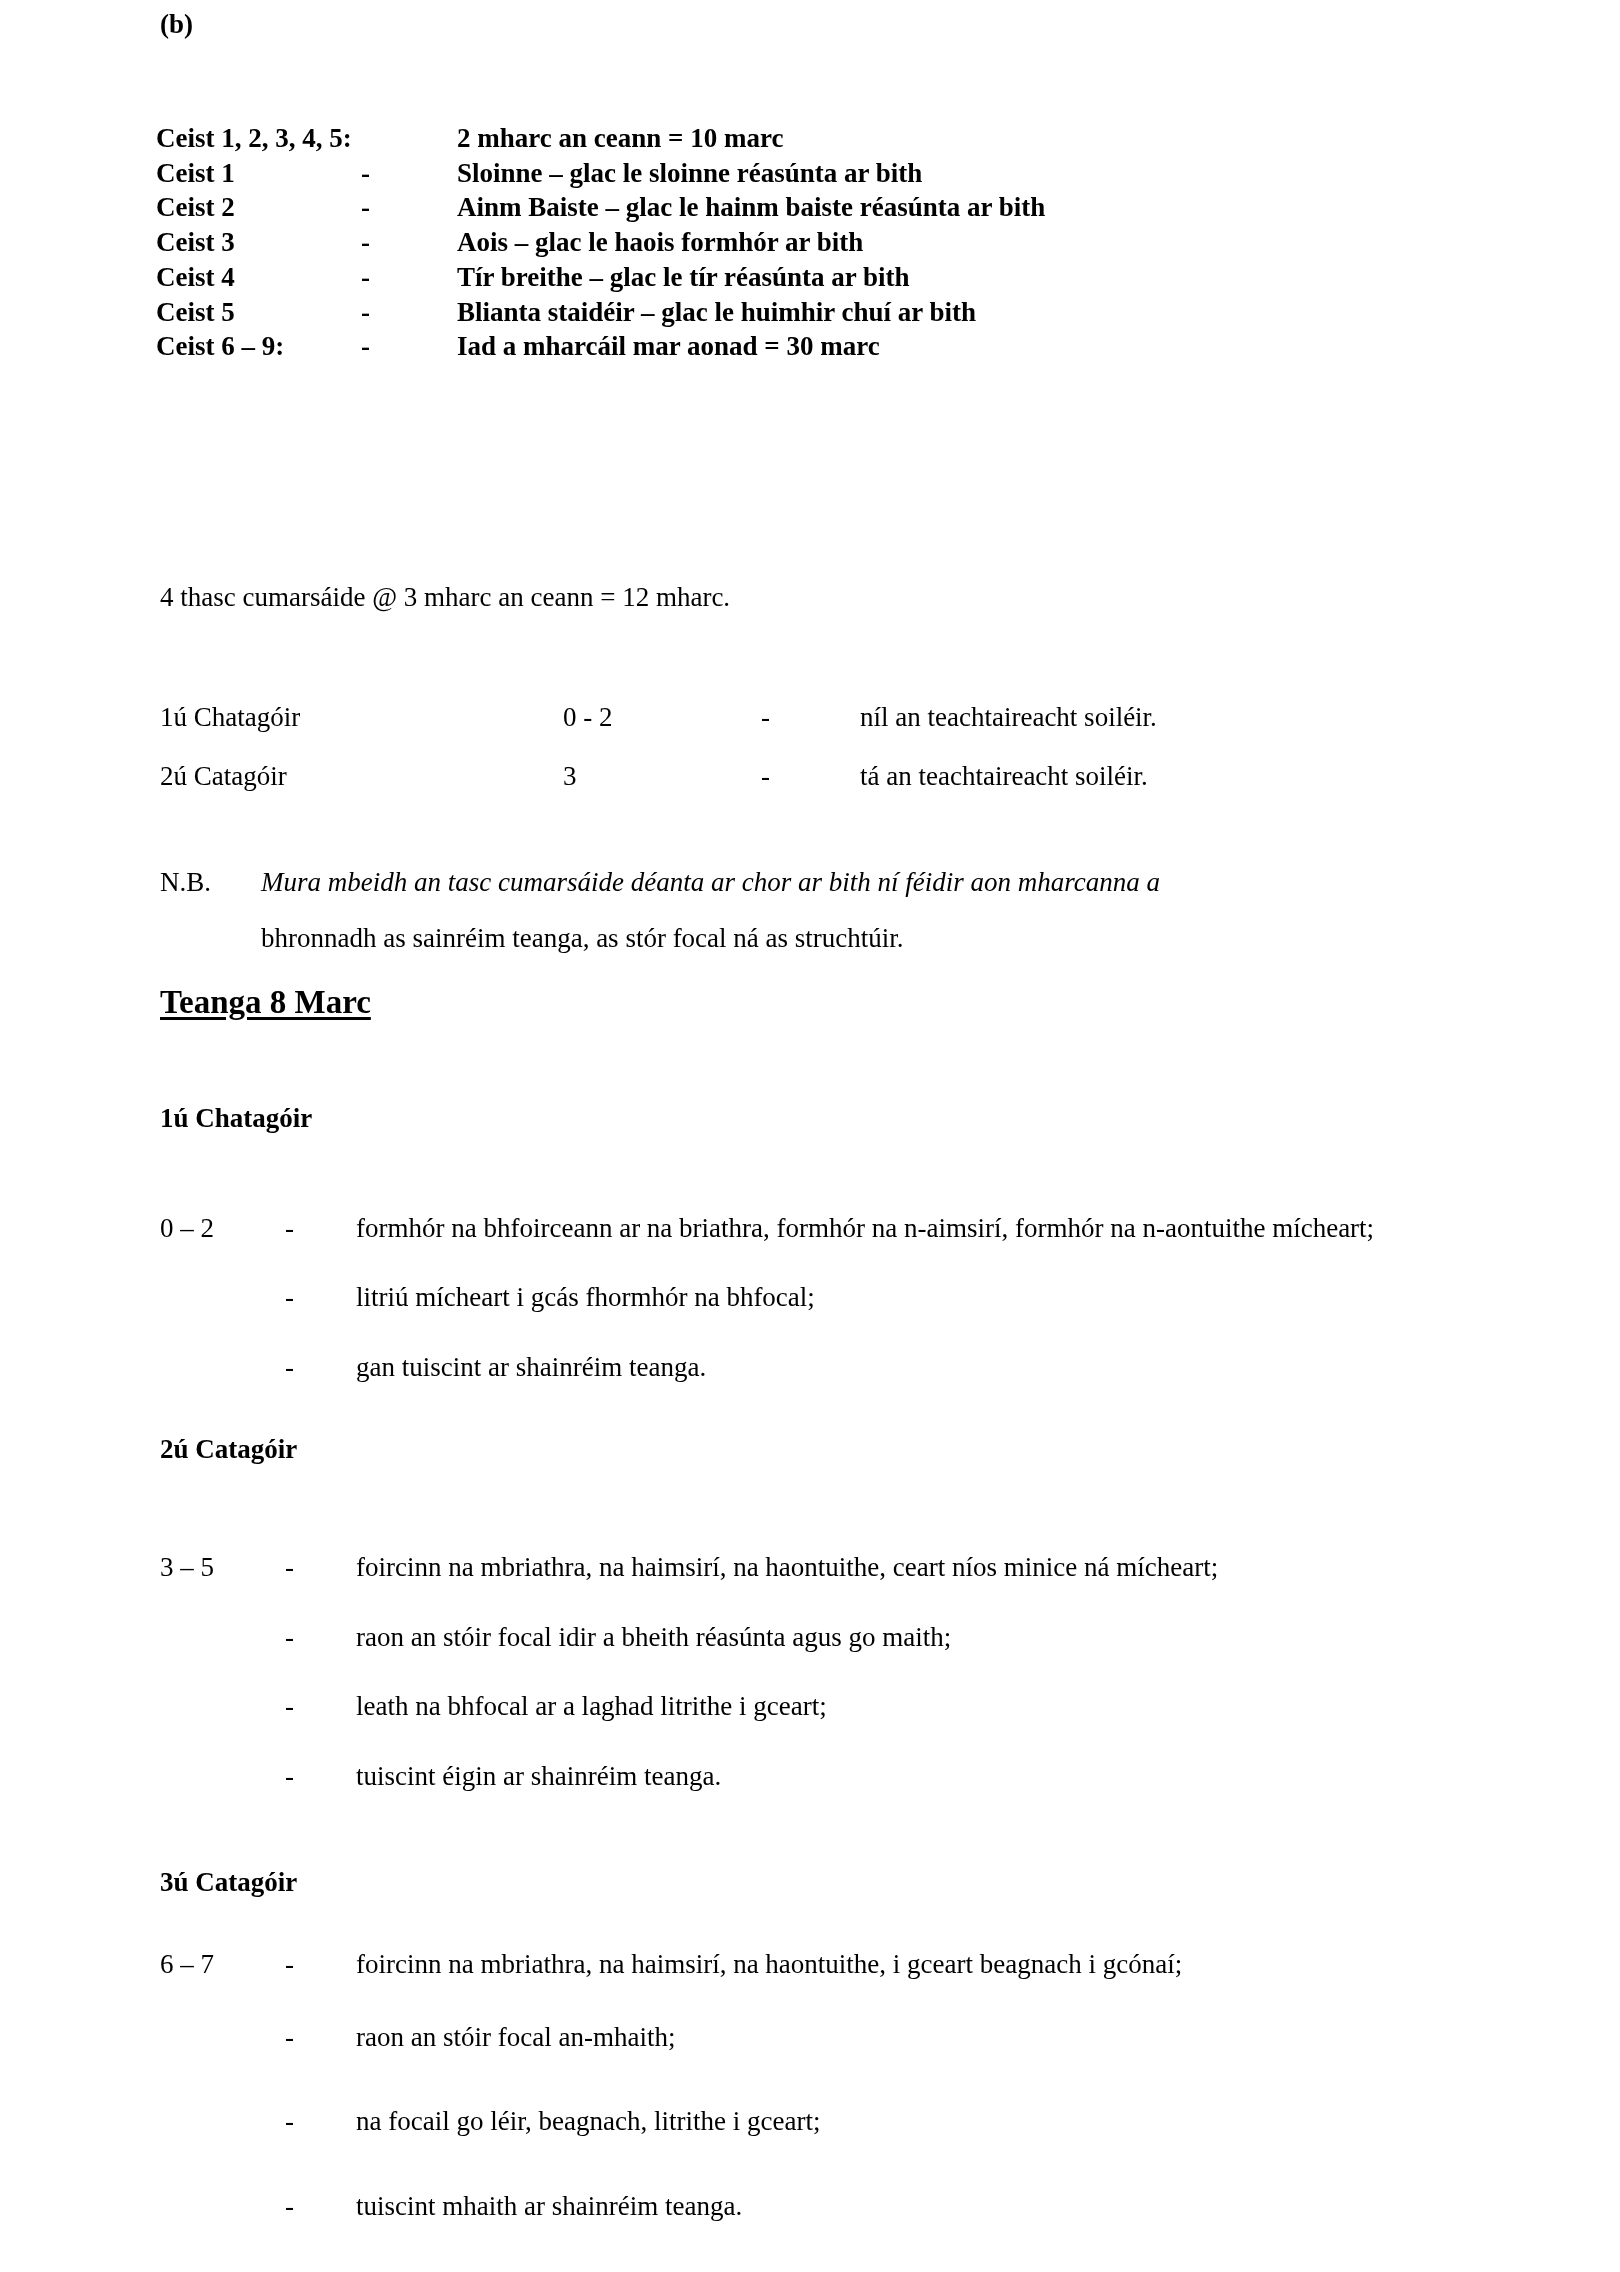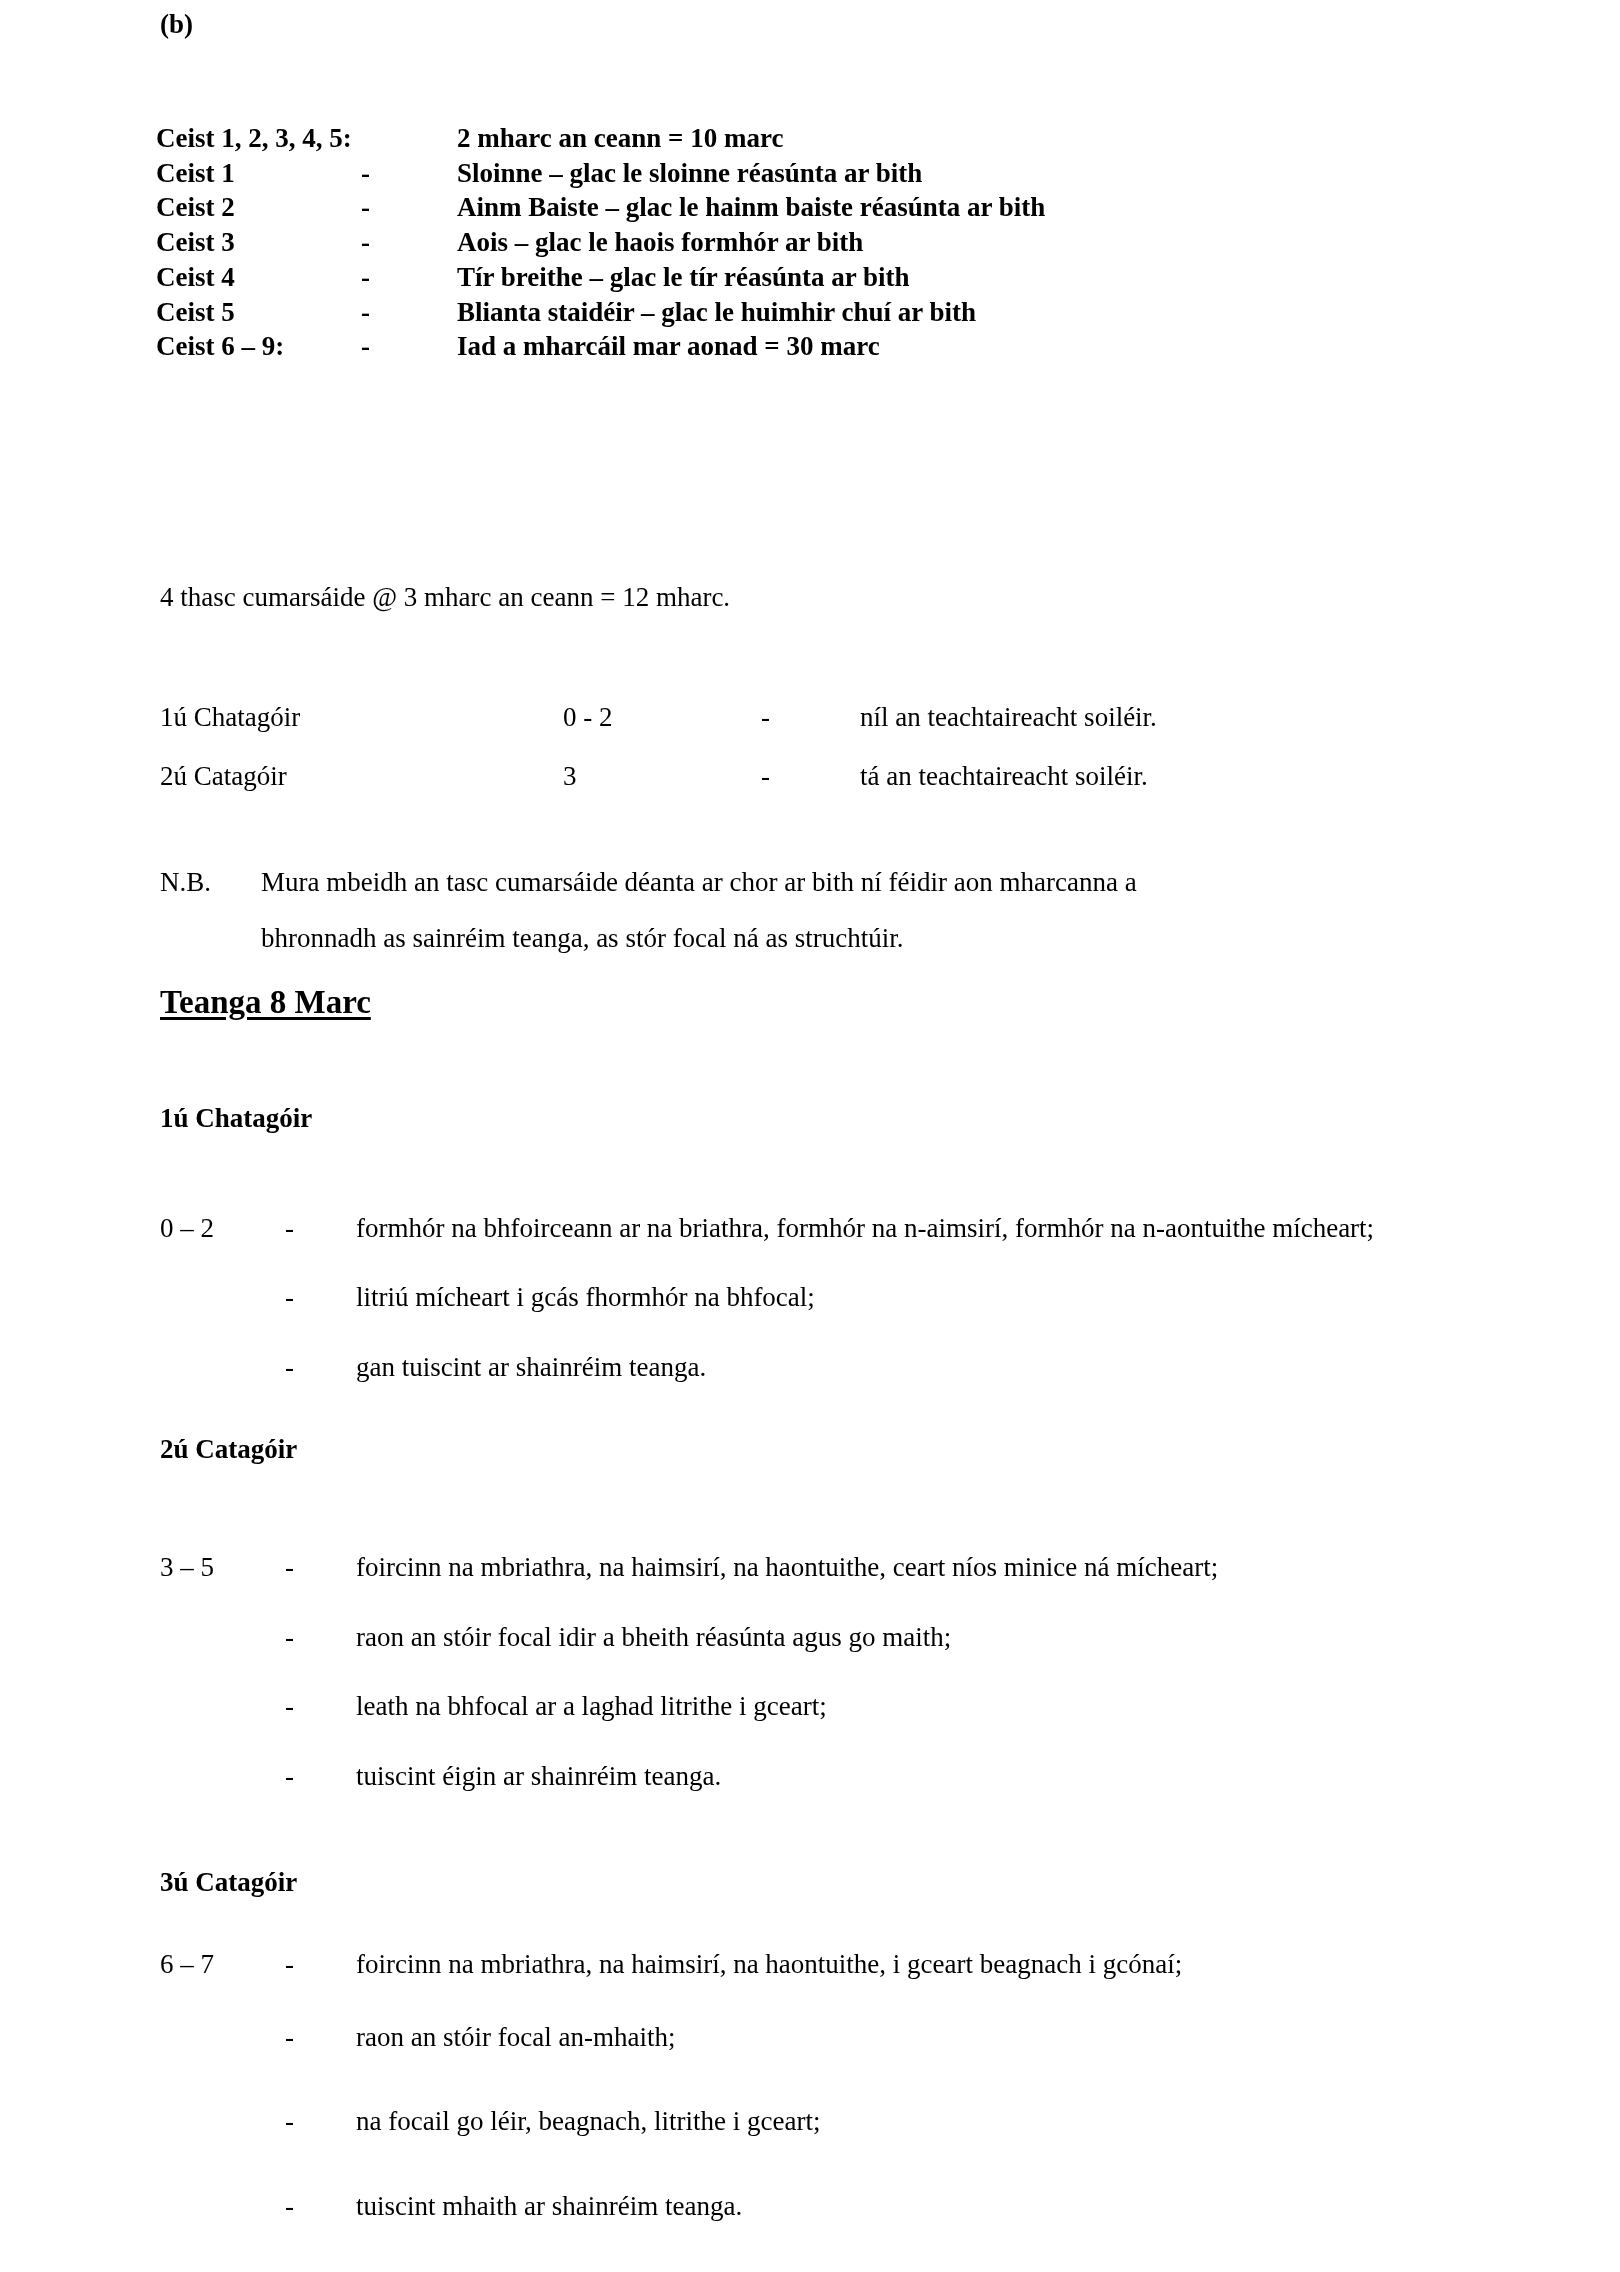--- a/index.html
+++ b/index.html
@@ -111,20 +111,21 @@
   #nb-label {
     position: absolute;
     left: 0px;
     top: 0px;
   }
   #nb-line-1 {
     position: absolute;
     left: 101px;
     top: 0px;
     white-space: nowrap;
+    font-style: italic;
   }
   #nb-line-2 {
     position: absolute;
     left: 101px;
     top: 56px;
     white-space: nowrap;
   }
 
   
   #teanga-heading {

